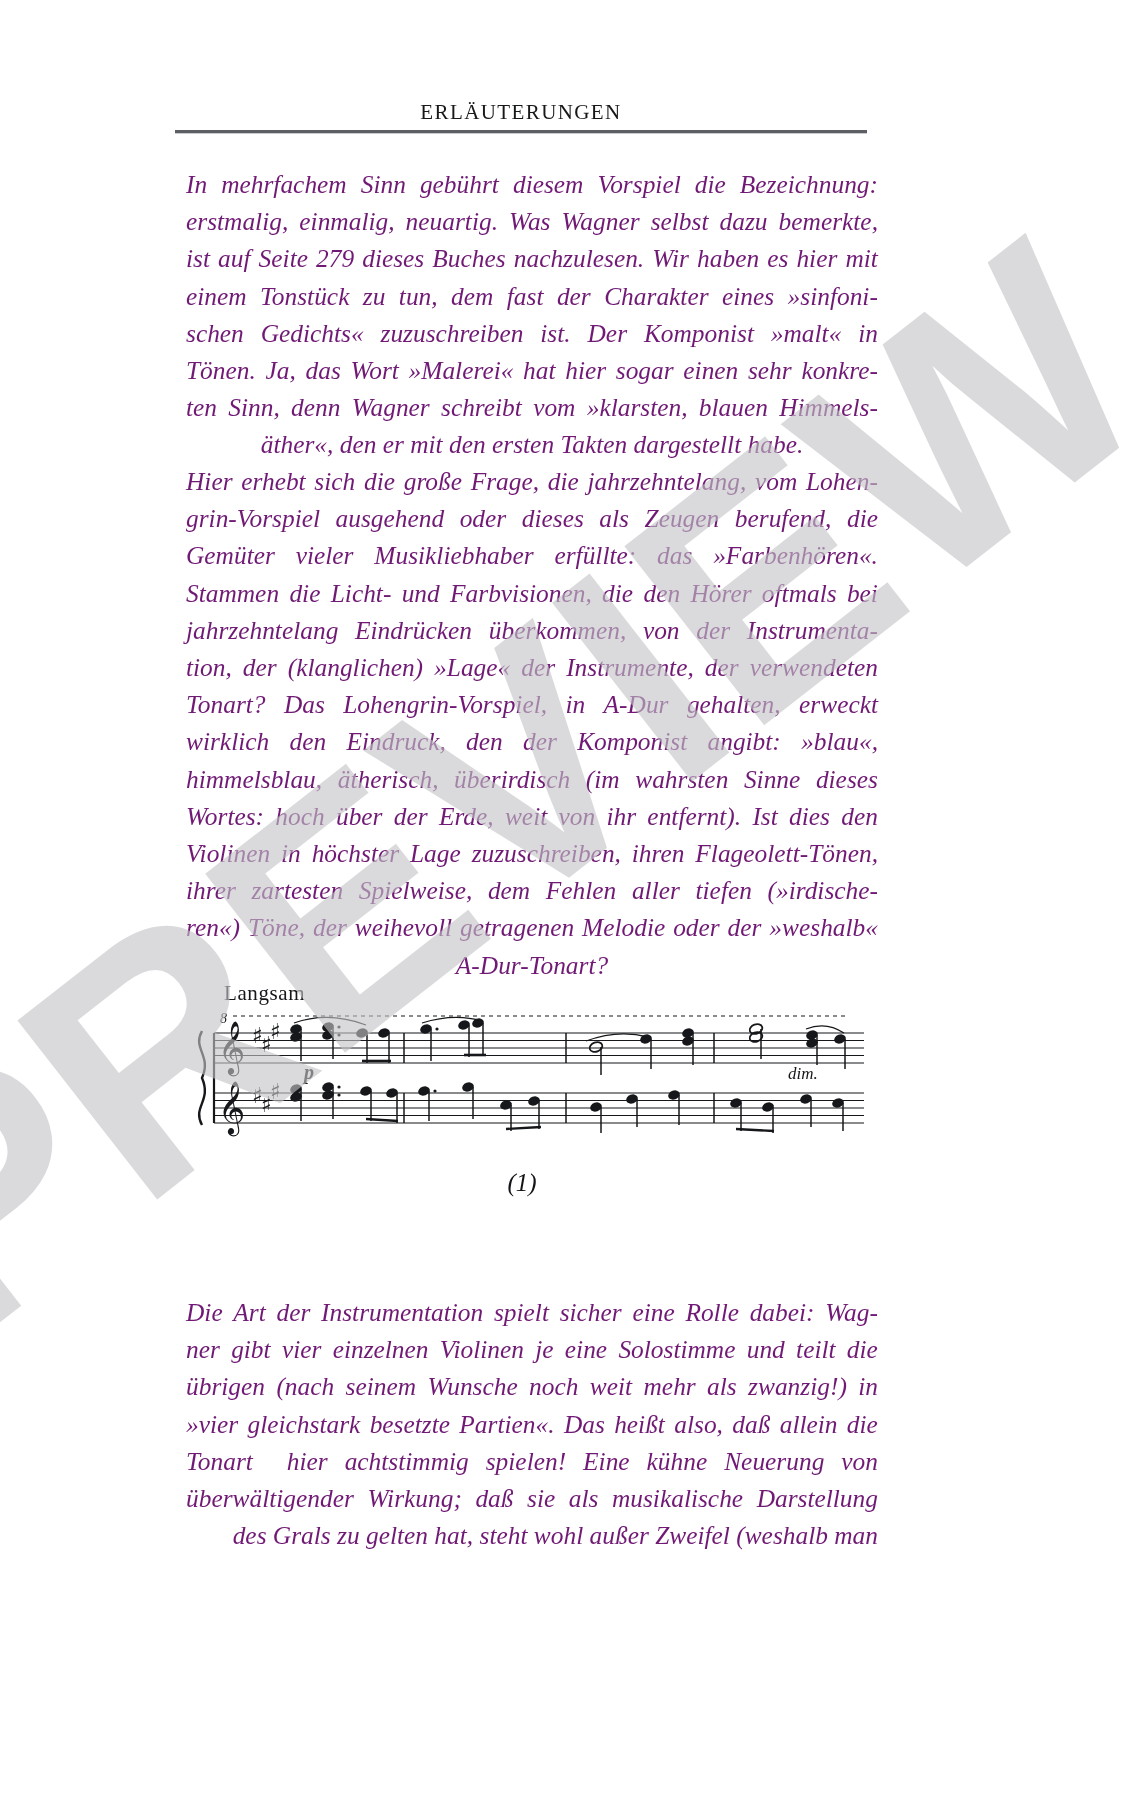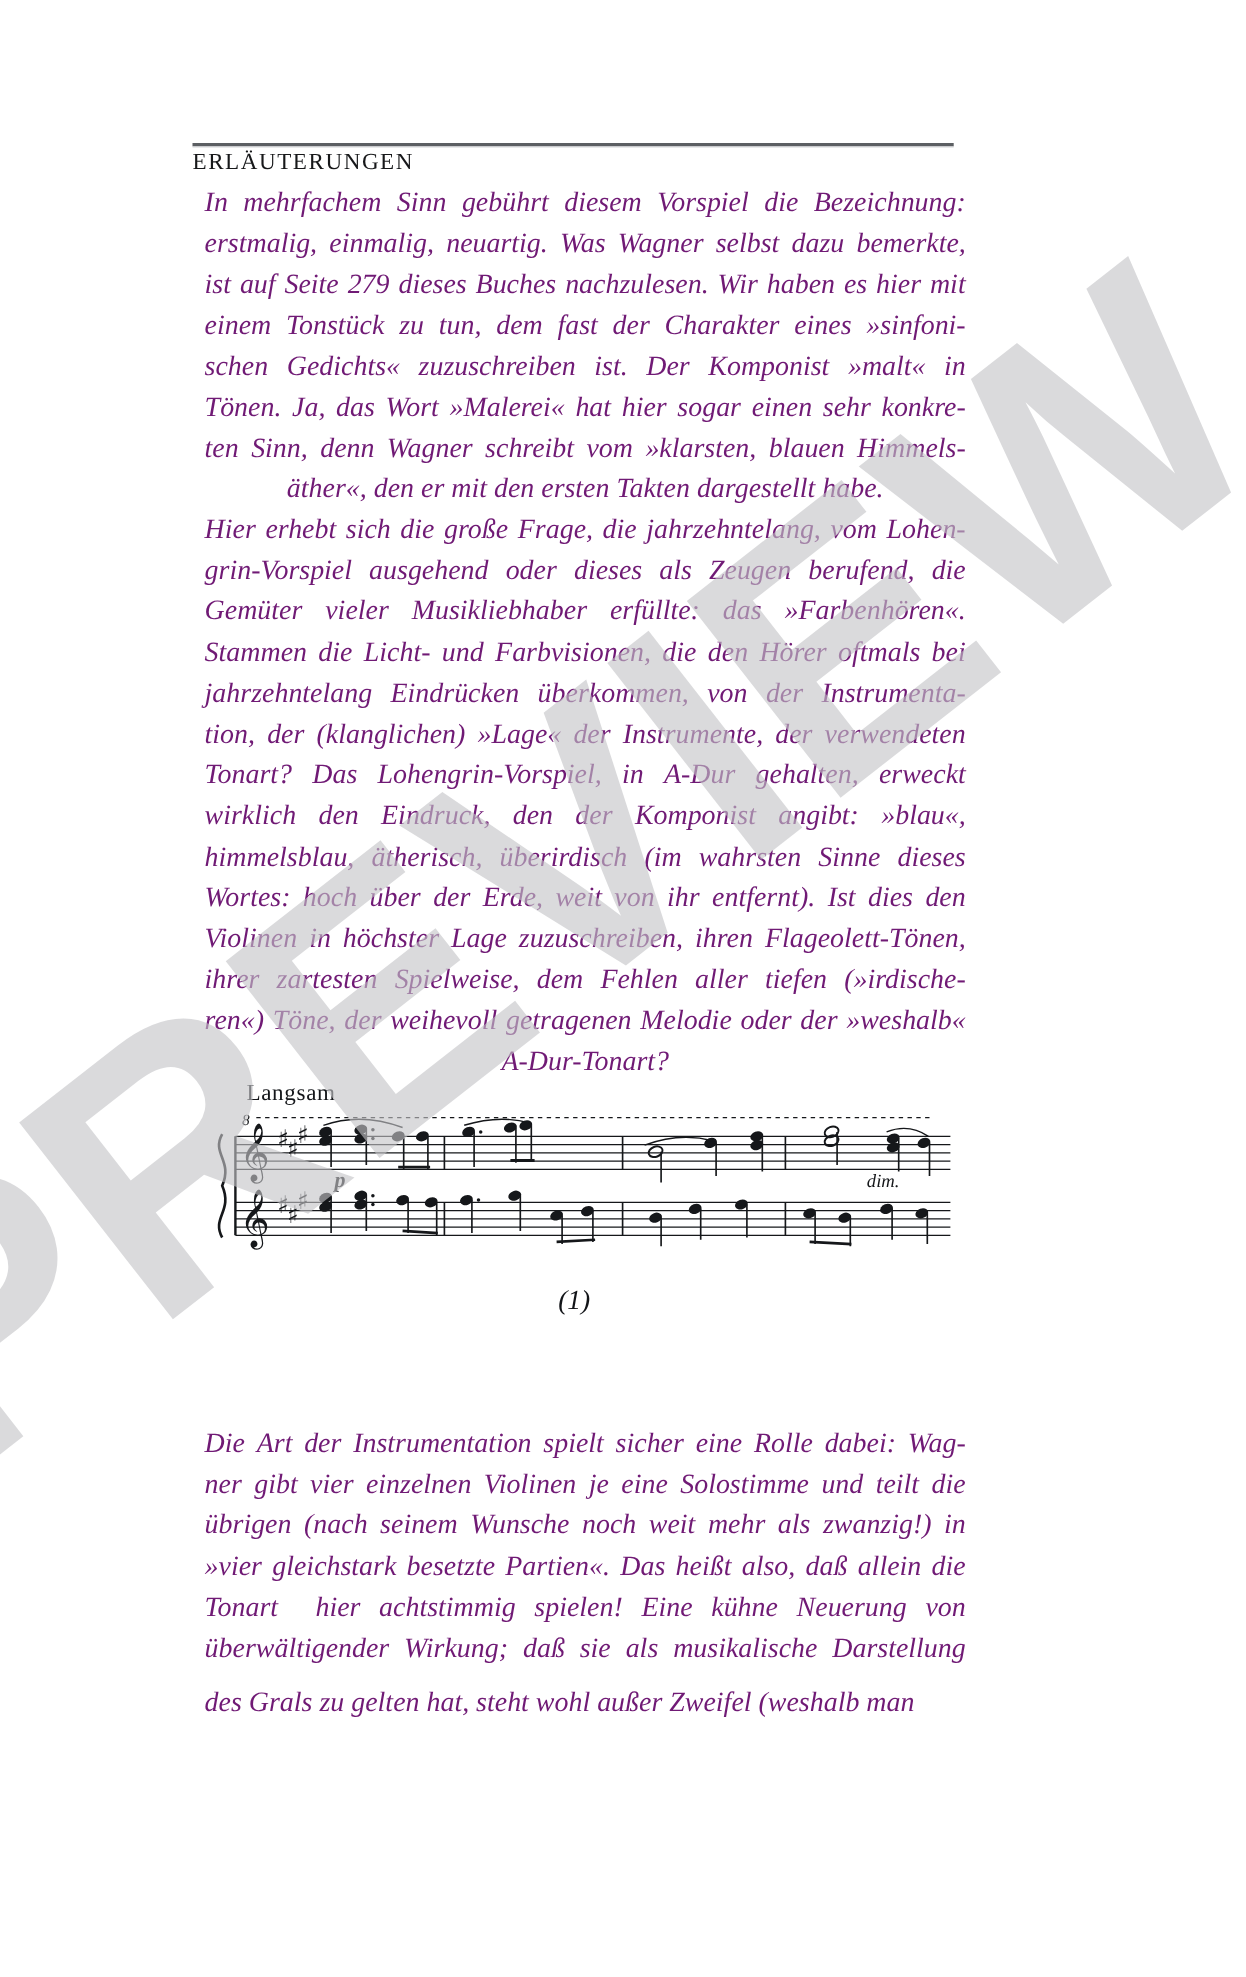--- a/index.html
+++ b/index.html
@@ -15,25 +15,25 @@
     overflow: hidden;
     font-family: "Liberation Serif", "DejaVu Serif", serif;
   }
 
   
   .running-head {
     position: absolute;
     left: 175px;
     top: 100px;
     width: 692px;
+    text-align: center;
     font-family: "Liberation Serif", "DejaVu Serif", serif;
     font-size: 21px;
     letter-spacing: 1.4px;
     color: #17181a;
-    margin-top: 35px;
   }
   .head-rule {
     position: absolute;
     left: 175px;
     top: 130px;
     width: 692px;
     height: 3px;
     background: #5c5f63;
   }
   .head-rule::after {
@@ -69,22 +69,21 @@
     display: flex;
     justify-content: space-between;
   }
   .line.j > span { white-space: pre; }
   .line.center {
     display: block;
     text-align: center;
   }
   .line.flush {
     display: block;
-    text-align: left;
-    margin-top: 12px;
+    text-align: right;
   }
 
   
   .figure {
     position: absolute;
     left: 176px;
     width: 692px;
   }
   .tempo {
     position: absolute;

